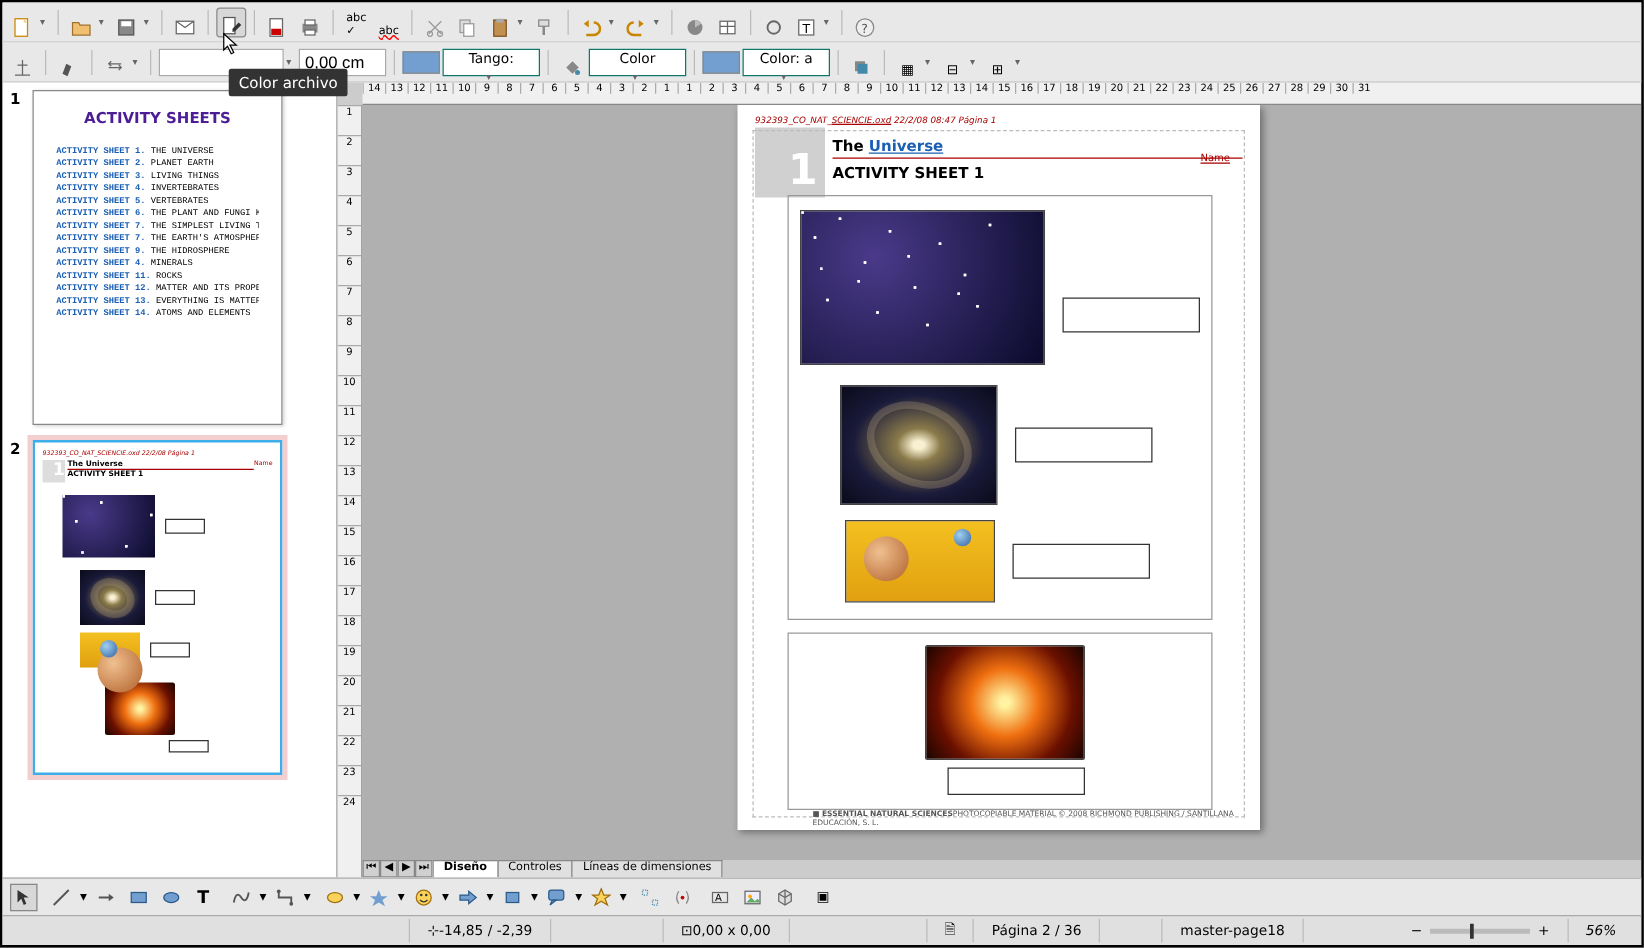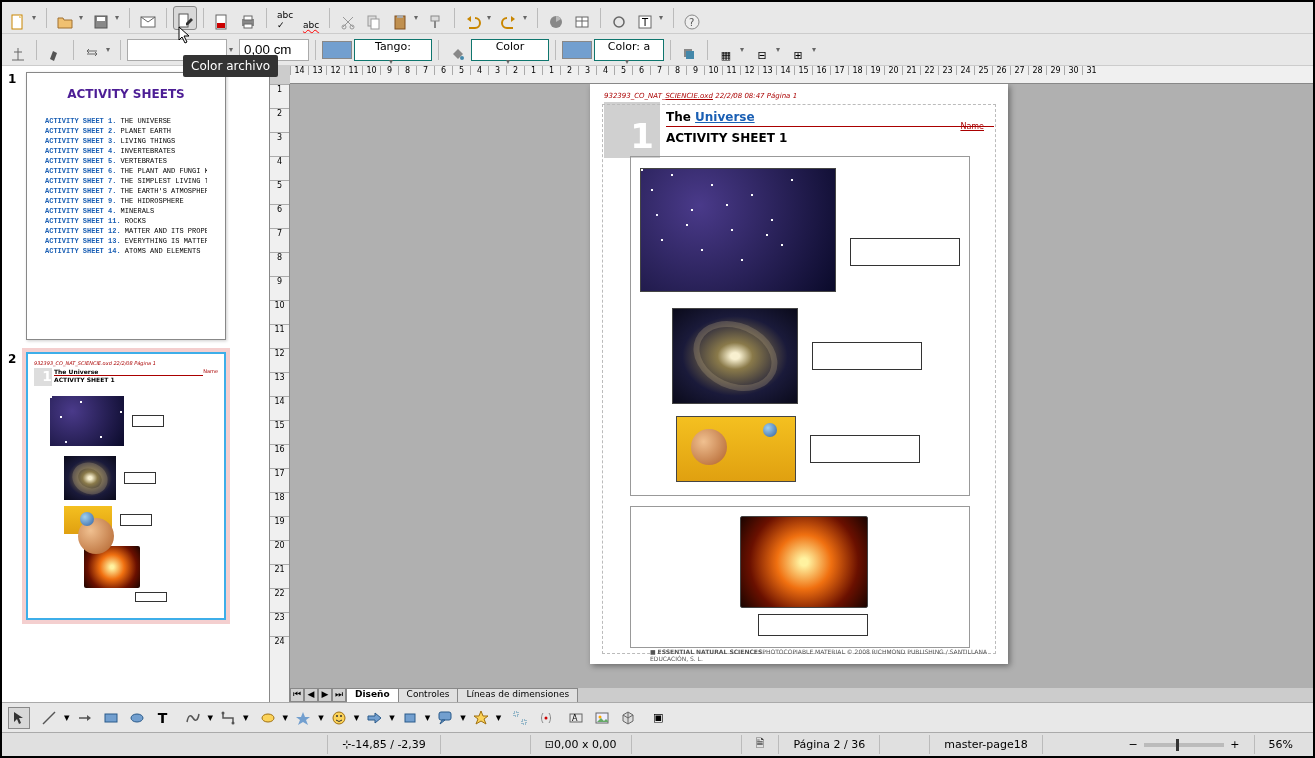--- a/index.html
+++ b/index.html
@@ -69,21 +69,21 @@
 .tabs .tab.active { background: #fff; font-weight: bold; }
 .tabs .nav { width: 14px; text-align: center; background: #d0d0d0; border: 1px solid #888; cursor: pointer; }
 
 
 .bottom-toolbar { display: flex; align-items: center; gap: 4px; padding: 2px 6px; background: #e8e8e8; border-top: 1px solid #aaa; height: 30px; }
 .bottom-toolbar .tb-btn { width: 22px; height: 22px; display: flex; align-items: center; justify-content: center; cursor: pointer; }
 
 
 .statusbar { display: flex; align-items: center; padding: 2px 6px; background: #e0e0e0; border-top: 1px solid #aaa; height: 24px; font-size: 11px; }
 .statusbar .cell { padding: 0 14px; border-right: 1px solid #bbb; height: 100%; display: flex; align-items: center; }
-.statusbar .cell:last-child { border-right: none; }
+.statusbar .cell:last-child { border-right: none; font-style: italic; }
 .statusbar .spacer { flex: 1; }
 .zoom-slider { display: flex; align-items: center; gap: 6px; width: 140px; }
 .zoom-track { flex: 1; height: 4px; background: #bbb; position: relative; }
 .zoom-thumb { position: absolute; top: -4px; left: 40%; width: 3px; height: 12px; background: #333; }
 
 
 .space-img { background: radial-gradient(circle at 30% 30%, #4a3a8a, #0a0a2a); position: relative; overflow: hidden; }
 .space-img::before, .space-img::after { content: ""; position: absolute; width: 2px; height: 2px; background: #fff; box-shadow: 10px 20px #fff, 30px 5px #fff, 50px 40px #fff, 70px 15px #fff, 90px 60px #fff, 110px 25px #fff, 130px 50px #fff, 150px 10px #fff, 20px 70px #fff, 60px 80px #fff, 100px 90px #fff, 140px 75px #fff, 15px 45px #eef, 45px 55px #fff, 85px 35px #fff, 125px 65px #fff; }
 .galaxy-img { background: radial-gradient(ellipse at center, #f8f0d0 5%, #8a7a4a 20%, #1a1a3a 60%, #0a0a1a); position: relative; }
 .galaxy-img::before { content: ""; position: absolute; inset: 15%; border: 6px solid rgba(200,180,140,0.25); border-radius: 50%; transform: rotate(24deg); }

